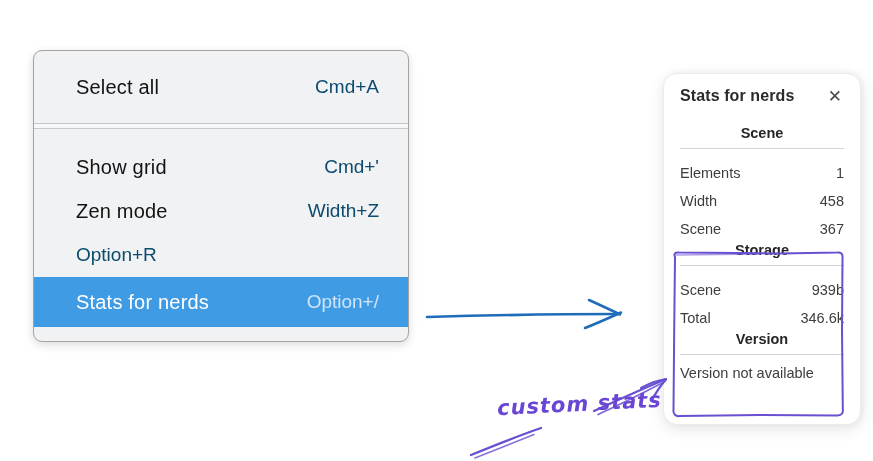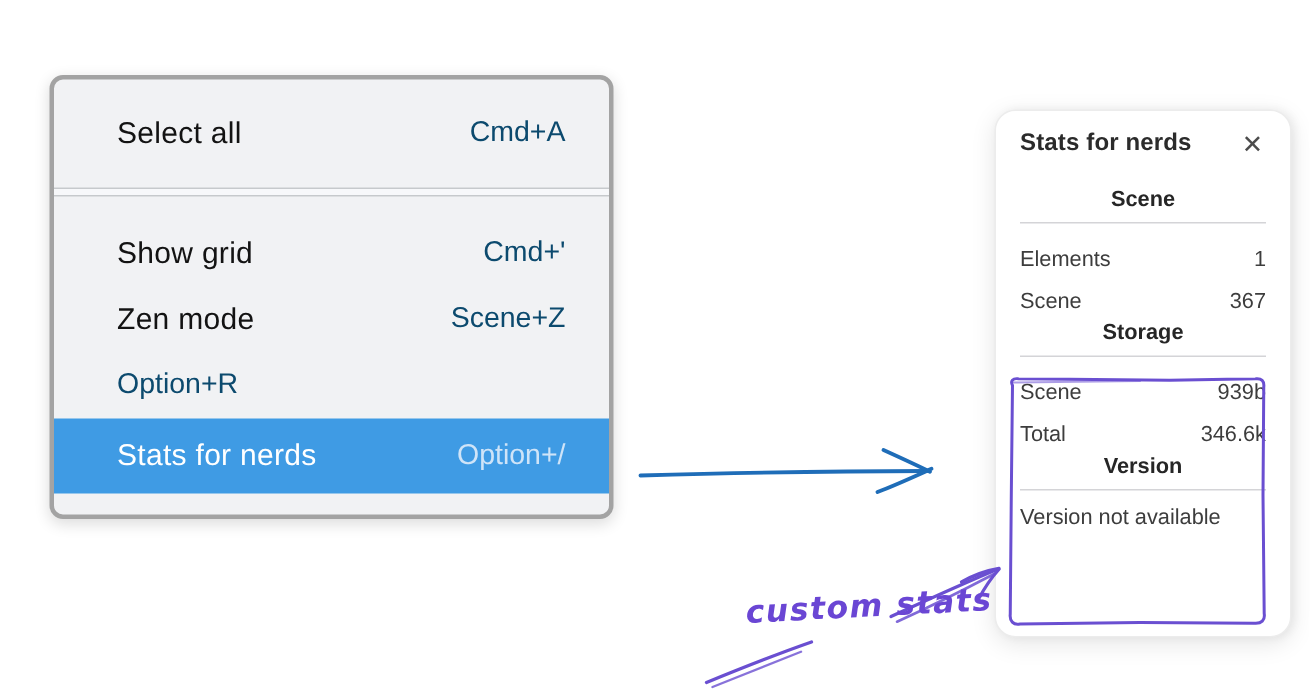--- a/index.html
+++ b/index.html
@@ -7,21 +7,21 @@
   body {
     font-family: "Liberation Sans", "DejaVu Sans", sans-serif;
     width: 873px; height: 461px; overflow: hidden; position: relative;
   }
   .canvas { position: relative; width: 873px; height: 461px; background: #ffffff; }
 
   
   .menu {
     position: absolute; left: 33px; top: 50px; width: 376px;
     background: #f1f2f4;
-    border: 3px solid #a3a3a3;
+    border: 1px solid #a3a3a3;
     border-radius: 9px;
     box-shadow: 0 3px 10px rgba(0,0,0,.14);
     overflow: hidden;
   }
   .menu-section-top { padding: 14px 0; }
   .menu-section-main { padding: 16px 0 14px 0; }
   .menu-divider {
     height: 6px; background: #f7f8fa;
     border-top: 1px solid #c6c9cc; border-bottom: 1px solid #c6c9cc;
   }
@@ -86,21 +86,21 @@
       </div>
     </div>
     <div class="menu-divider"></div>
     <div class="menu-section-main">
       <div class="menu-item">
         <span class="mi-label">Show grid</span>
         <span class="mi-shortcut">Cmd+'</span>
       </div>
       <div class="menu-item">
         <span class="mi-label">Zen mode</span>
-        <span class="mi-shortcut">Scene+Z</span>
+        <span class="mi-shortcut">Width+Z</span>
       </div>
       <div class="menu-item">
         <span class="mi-shortcut">Option+R</span>
       </div>
       <div class="menu-item highlighted">
         <span class="mi-label">Stats for nerds</span>
         <span class="mi-shortcut">Option+/</span>
       </div>
     </div>
   </div>
@@ -109,20 +109,24 @@
     <div class="panel-header">
       <span class="panel-title">Stats for nerds</span>
       <span class="close">✕</span>
     </div>
 
     <div class="sec-h first">Scene</div>
     <div class="rule"></div>
     <div class="stat-row">
       <span>Elements</span>
       <span>1</span>
+    </div>
+    <div class="stat-row">
+      <span>Width</span>
+      <span>458</span>
     </div>
     <div class="stat-row">
       <span>Scene</span>
       <span>367</span>
     </div>
 
     <div class="sec-h mid">Storage</div>
     <div class="rule"></div>
     <div class="stat-row">
       <span>Scene</span>

